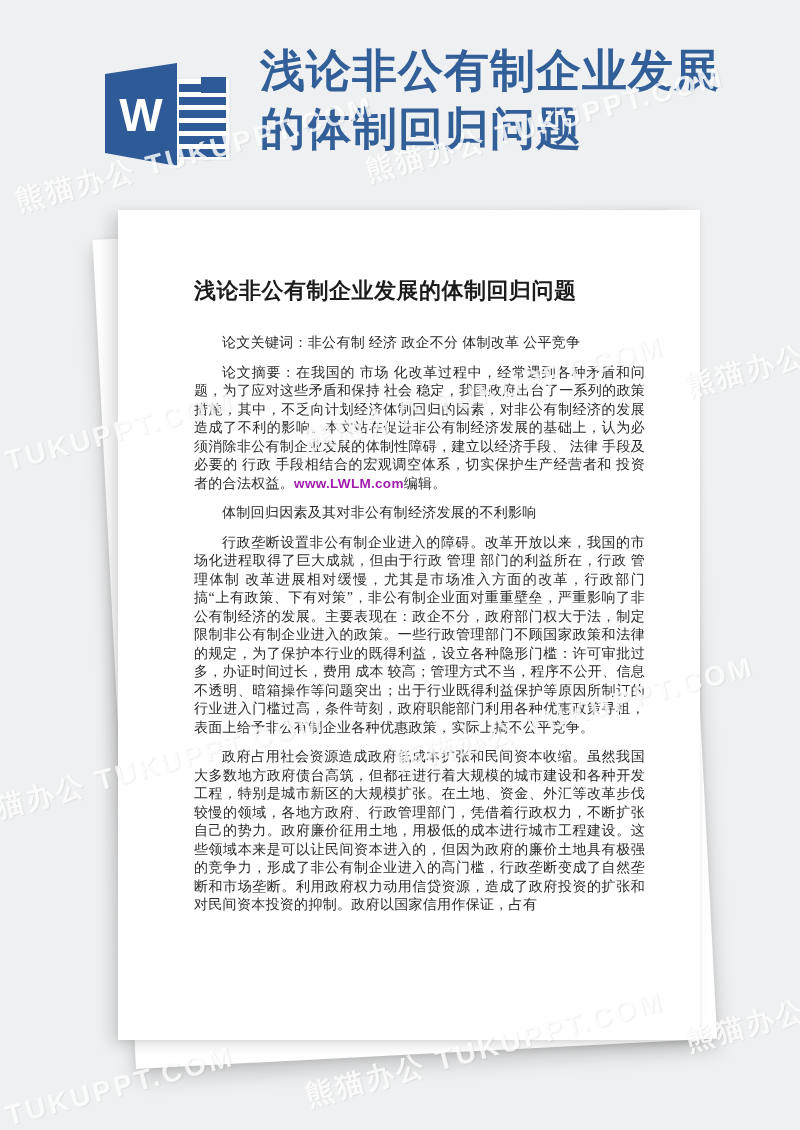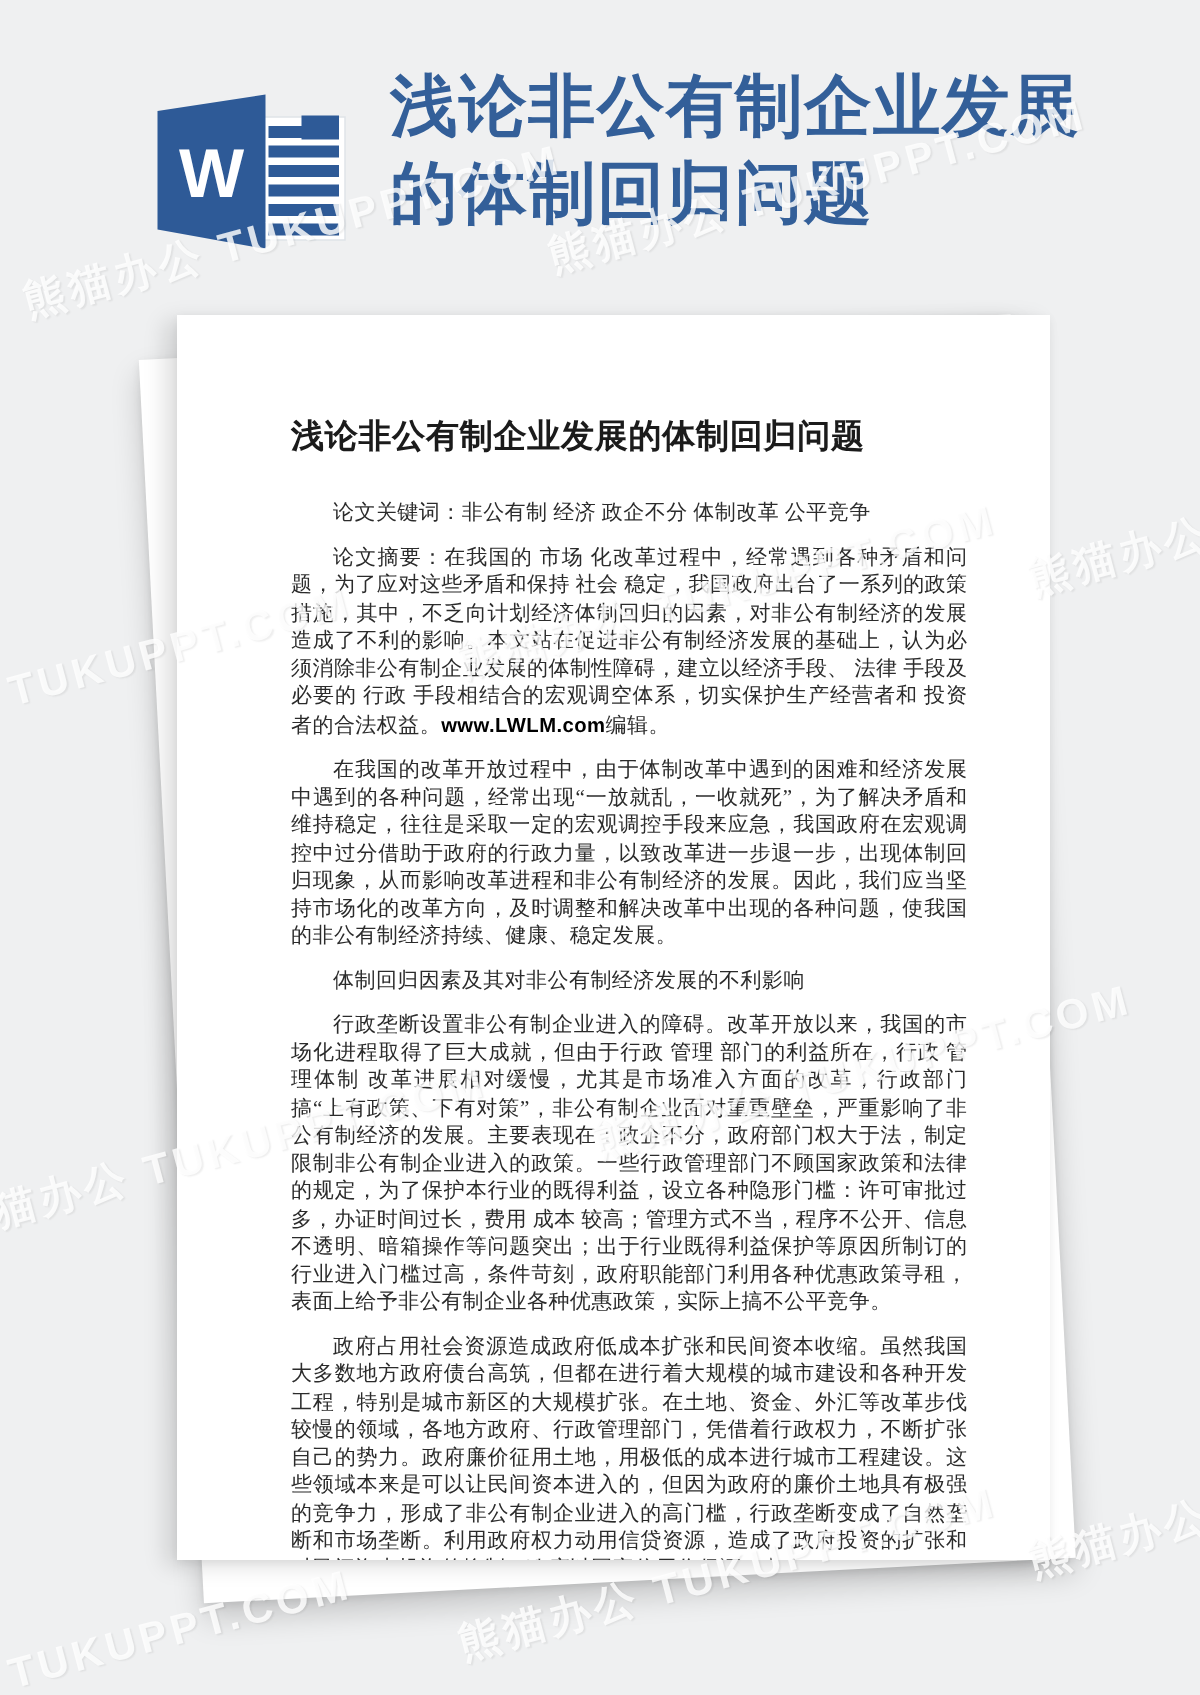--- a/index.html
+++ b/index.html
@@ -50,21 +50,21 @@
   .page-main p{
     margin:0 0 11px 0;
     font-size:14px;line-height:18.5px;
     text-align:justify;text-indent:2em;
     color:#2b2b2b;
     letter-spacing:0.3px;
   }
   .keywords{margin-bottom:16px;}
   .lwlm{
     font-family:"Liberation Sans","DejaVu Sans",sans-serif;
-    font-weight:700;font-size:13.5px;color:#000000;
+    font-weight:700;font-size:13.5px;color:#a21caf;
   }
 
   
   .wm-layer{position:absolute;inset:0;z-index:10;pointer-events:none;}
   .wm{
     position:absolute;
     white-space:nowrap;
     transform:rotate(-15deg);
     font-family:"Liberation Sans","DejaVu Sans",sans-serif;
     font-weight:700;
@@ -100,21 +100,20 @@
     </svg>
     <h1 class="main-title">浅论非公有制企业发展的体制回归问题</h1>
   </div>
 
   <div class="page-stack">
     <div class="page-behind"></div>
     <div class="page-main">
       <h2 class="doc-title">浅论非公有制企业发展的体制回归问题</h2>
       <p class="keywords">论文关键词：非公有制 经济 政企不分 体制改革 公平竞争</p>
       <p><span>论文摘要：在我国的 市场 化改革过程中，经常遇到各种矛盾和问题，为了应对这些矛盾和保持 社会 稳定，我国政府出台了一系列的政策措施，其中，不乏向计划经济体制回归的因素，对非公有制经济的发展造成了不利的影响。本文站在促进非公有制经济发展的基础上，认为必须消除非公有制企业发展的体制性障碍，建立以经济手段、 法律 手段及必要的 行政 手段相结合的宏观调空体系，切实保护生产经营者和 投资 者的合法权益。</span><span class="lwlm">www.LWLM.com</span><span>编辑。</span></p>
-      <p>在我国的改革开放过程中，由于体制改革中遇到的困难和经济发展中遇到的各种问题，经常出现“一放就乱，一收就死”，为了解决矛盾和维持稳定，往往是采取一定的宏观调控手段来应急，我国政府在宏观调控中过分借助于政府的行政力量，以致改革进一步退一步，出现体制回归现象，从而影响改革进程和非公有制经济的发展。因此，我们应当坚持市场化的改革方向，及时调整和解决改革中出现的各种问题，使我国的非公有制经济持续、健康、稳定发展。</p>
       <p>体制回归因素及其对非公有制经济发展的不利影响</p>
       <p>行政垄断设置非公有制企业进入的障碍。改革开放以来，我国的市场化进程取得了巨大成就，但由于行政 管理 部门的利益所在，行政 管理体制 改革进展相对缓慢，尤其是市场准入方面的改革，行政部门搞“上有政策、下有对策”，非公有制企业面对重重壁垒，严重影响了非公有制经济的发展。主要表现在：政企不分，政府部门权大于法，制定限制非公有制企业进入的政策。一些行政管理部门不顾国家政策和法律的规定，为了保护本行业的既得利益，设立各种隐形门槛：许可审批过多，办证时间过长，费用 成本 较高；管理方式不当，程序不公开、信息不透明、暗箱操作等问题突出；出于行业既得利益保护等原因所制订的行业进入门槛过高，条件苛刻，政府职能部门利用各种优惠政策寻租，表面上给予非公有制企业各种优惠政策，实际上搞不公平竞争。</p>
       <p>政府占用社会资源造成政府低成本扩张和民间资本收缩。虽然我国大多数地方政府债台高筑，但都在进行着大规模的城市建设和各种开发工程，特别是城市新区的大规模扩张。在土地、资金、外汇等改革步伐较慢的领域，各地方政府、行政管理部门，凭借着行政权力，不断扩张自己的势力。政府廉价征用土地，用极低的成本进行城市工程建设。这些领域本来是可以让民间资本进入的，但因为政府的廉价土地具有极强的竞争力，形成了非公有制企业进入的高门槛，行政垄断变成了自然垄断和市场垄断。利用政府权力动用信贷资源，造成了政府投资的扩张和对民间资本投资的抑制。政府以国家信用作保证，占有</p>
     </div>
   </div>
 
   <div class="wm-layer">
     <span class="wm" style="left:10px;top:135px;">熊猫办公 TUKUPPT.COM</span>
     <span class="wm" style="left:360px;top:105px;">熊猫办公 TUKUPPT.COM</span>
     <span class="wm" style="left:-130px;top:430px;">熊猫办公 TUKUPPT.COM</span>

